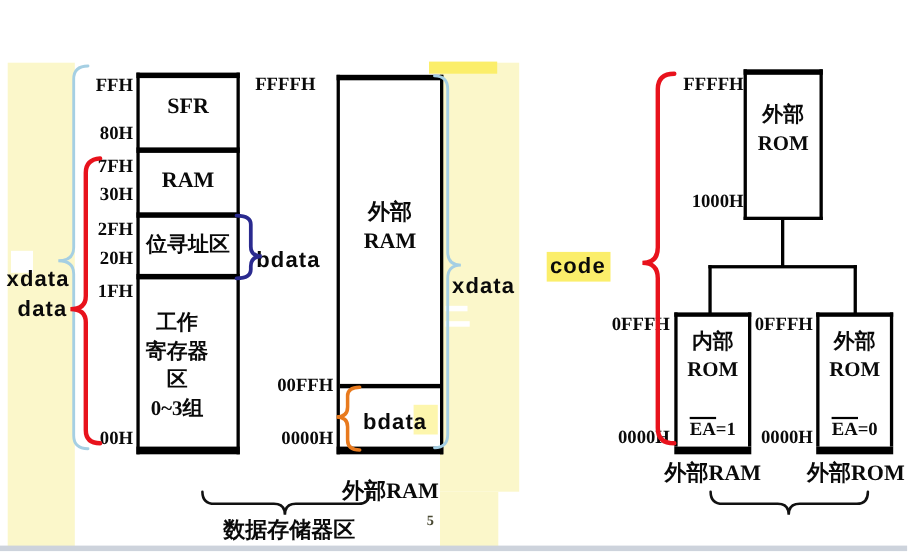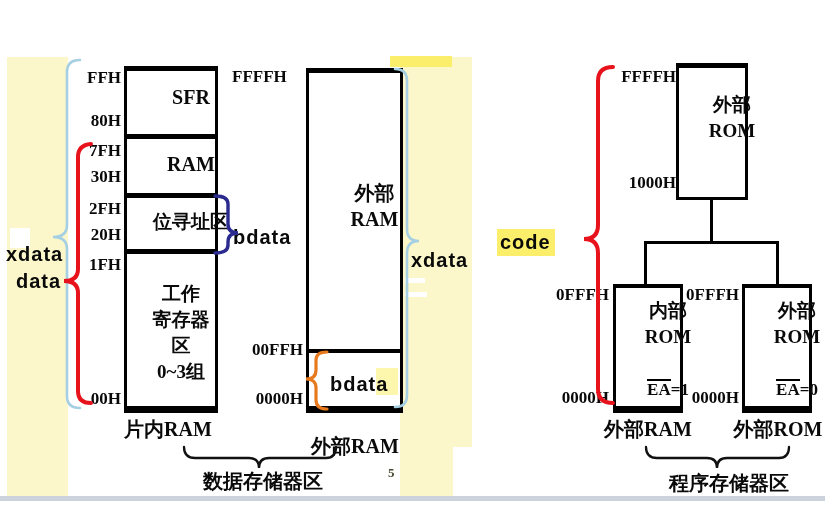--- a/index.html
+++ b/index.html
@@ -14,21 +14,21 @@
   
   .addr{position:absolute;font-family:"Liberation Serif","DejaVu Serif",serif;
         font-weight:bold;font-size:17px;color:#0a0a0a;text-align:right;width:56px;
         white-space:nowrap;line-height:18px;}
   .addr-l{text-align:left;}
   
   .kw{position:absolute;font-weight:bold;font-size:20px;color:#0a0a0a;
       letter-spacing:1px;line-height:22px;white-space:nowrap;}
   
   .boxtext{position:absolute;font-family:"Liberation Serif","DejaVu Serif",serif;
-           font-weight:bold;color:#0a0a0a;text-align:center;margin-left:20px;}
+           font-weight:bold;color:#0a0a0a;text-align:center;}
   .boxtext div{line-height:26px;}
   
   .cap{position:absolute;font-family:"Liberation Serif","DejaVu Serif",serif;
        font-weight:bold;font-size:20px;color:#0a0a0a;text-align:center;width:130px;
        white-space:nowrap;}
   .ea-line{font-family:"Liberation Serif","DejaVu Serif",serif;font-weight:bold;
            font-size:17px;color:#0a0a0a;}
   .ea-bar{border-top:2px solid #000;display:inline-block;line-height:17px;}
   svg.overlay{position:absolute;left:0;top:0;pointer-events:none;}
   .pagenum{position:absolute;font-family:"Liberation Serif","DejaVu Serif",serif;
@@ -74,21 +74,20 @@
   <div class="addr" style="left:65px;top:168px;">30H</div>
   <div class="addr" style="left:65px;top:200px;">2FH</div>
   <div class="addr" style="left:65px;top:226px;">20H</div>
   <div class="addr" style="left:65px;top:256px;">1FH</div>
   <div class="addr" style="left:65px;top:390px;">00H</div>
 
   <div class="kw" style="left:6px;top:243px;">xdata</div>
   <div class="kw" style="left:16px;top:270px;">data</div>
   <div class="kw" style="left:233px;top:226px;">bdata</div>
 
-  <div class="cap" style="left:103px;top:416px;">片内RAM</div>
 
   <div class="ln" style="left:306px;top:68px;width:97px;height:5px;"></div>
   <div class="ln" style="left:306px;top:406px;width:97px;height:7px;"></div>
   <div class="ln" style="left:306px;top:68px;width:3px;height:345px;"></div>
   <div class="ln" style="left:400px;top:68px;width:3px;height:345px;"></div>
   <div class="ln" style="left:309px;top:349px;width:91px;height:4px;"></div>
 
   <div class="boxtext" style="left:309px;top:180px;width:91px;font-size:20px;">
     <div>外部</div>
     <div>RAM</div>
@@ -144,21 +143,20 @@
   </div>
   <div class="boxtext ea-line" style="left:745px;top:379px;width:64px;">
     <span class="ea-bar">EA</span><span>=0</span>
   </div>
   <div class="addr" style="left:683px;top:286px;">0FFFH</div>
   <div class="addr" style="left:683px;top:389px;">0000H</div>
 
   <div class="kw" style="left:500px;top:231px;">code</div>
   <div class="cap" style="left:583px;top:416px;">外部RAM</div>
   <div class="cap" style="left:713px;top:416px;">外部ROM</div>
-  <div class="cap" style="left:664px;top:470px;">程序存储器区</div>
 
   <div class="pagenum" style="left:388px;top:465px;">5</div>
 
   <svg class="overlay" width="825" height="506" viewBox="0 0 825 506">
 
     <path d="M80,60 Q67,60 67,72 L67,225 Q67,237 53,237 Q67,237 67,249 L67,396 Q67,408 80,408" fill="none" stroke="#a5cfe3" stroke-width="2.6" stroke-linecap="round"></path>
 
     <path d="M91,144 Q78,145 78,157 L78,269 Q78,281 64,281 Q78,281 78,293 L78,391 Q78,403 91,403" fill="none" stroke="#e8121c" stroke-width="4" stroke-linecap="round"></path>
 
     <path d="M215,196 Q228,196 228,204 L228,224 Q228,233 238,233 Q228,233 228,242 L228,245 Q228,253 215,253" fill="none" stroke="#2a2a8f" stroke-width="3.4" stroke-linecap="round"></path>

